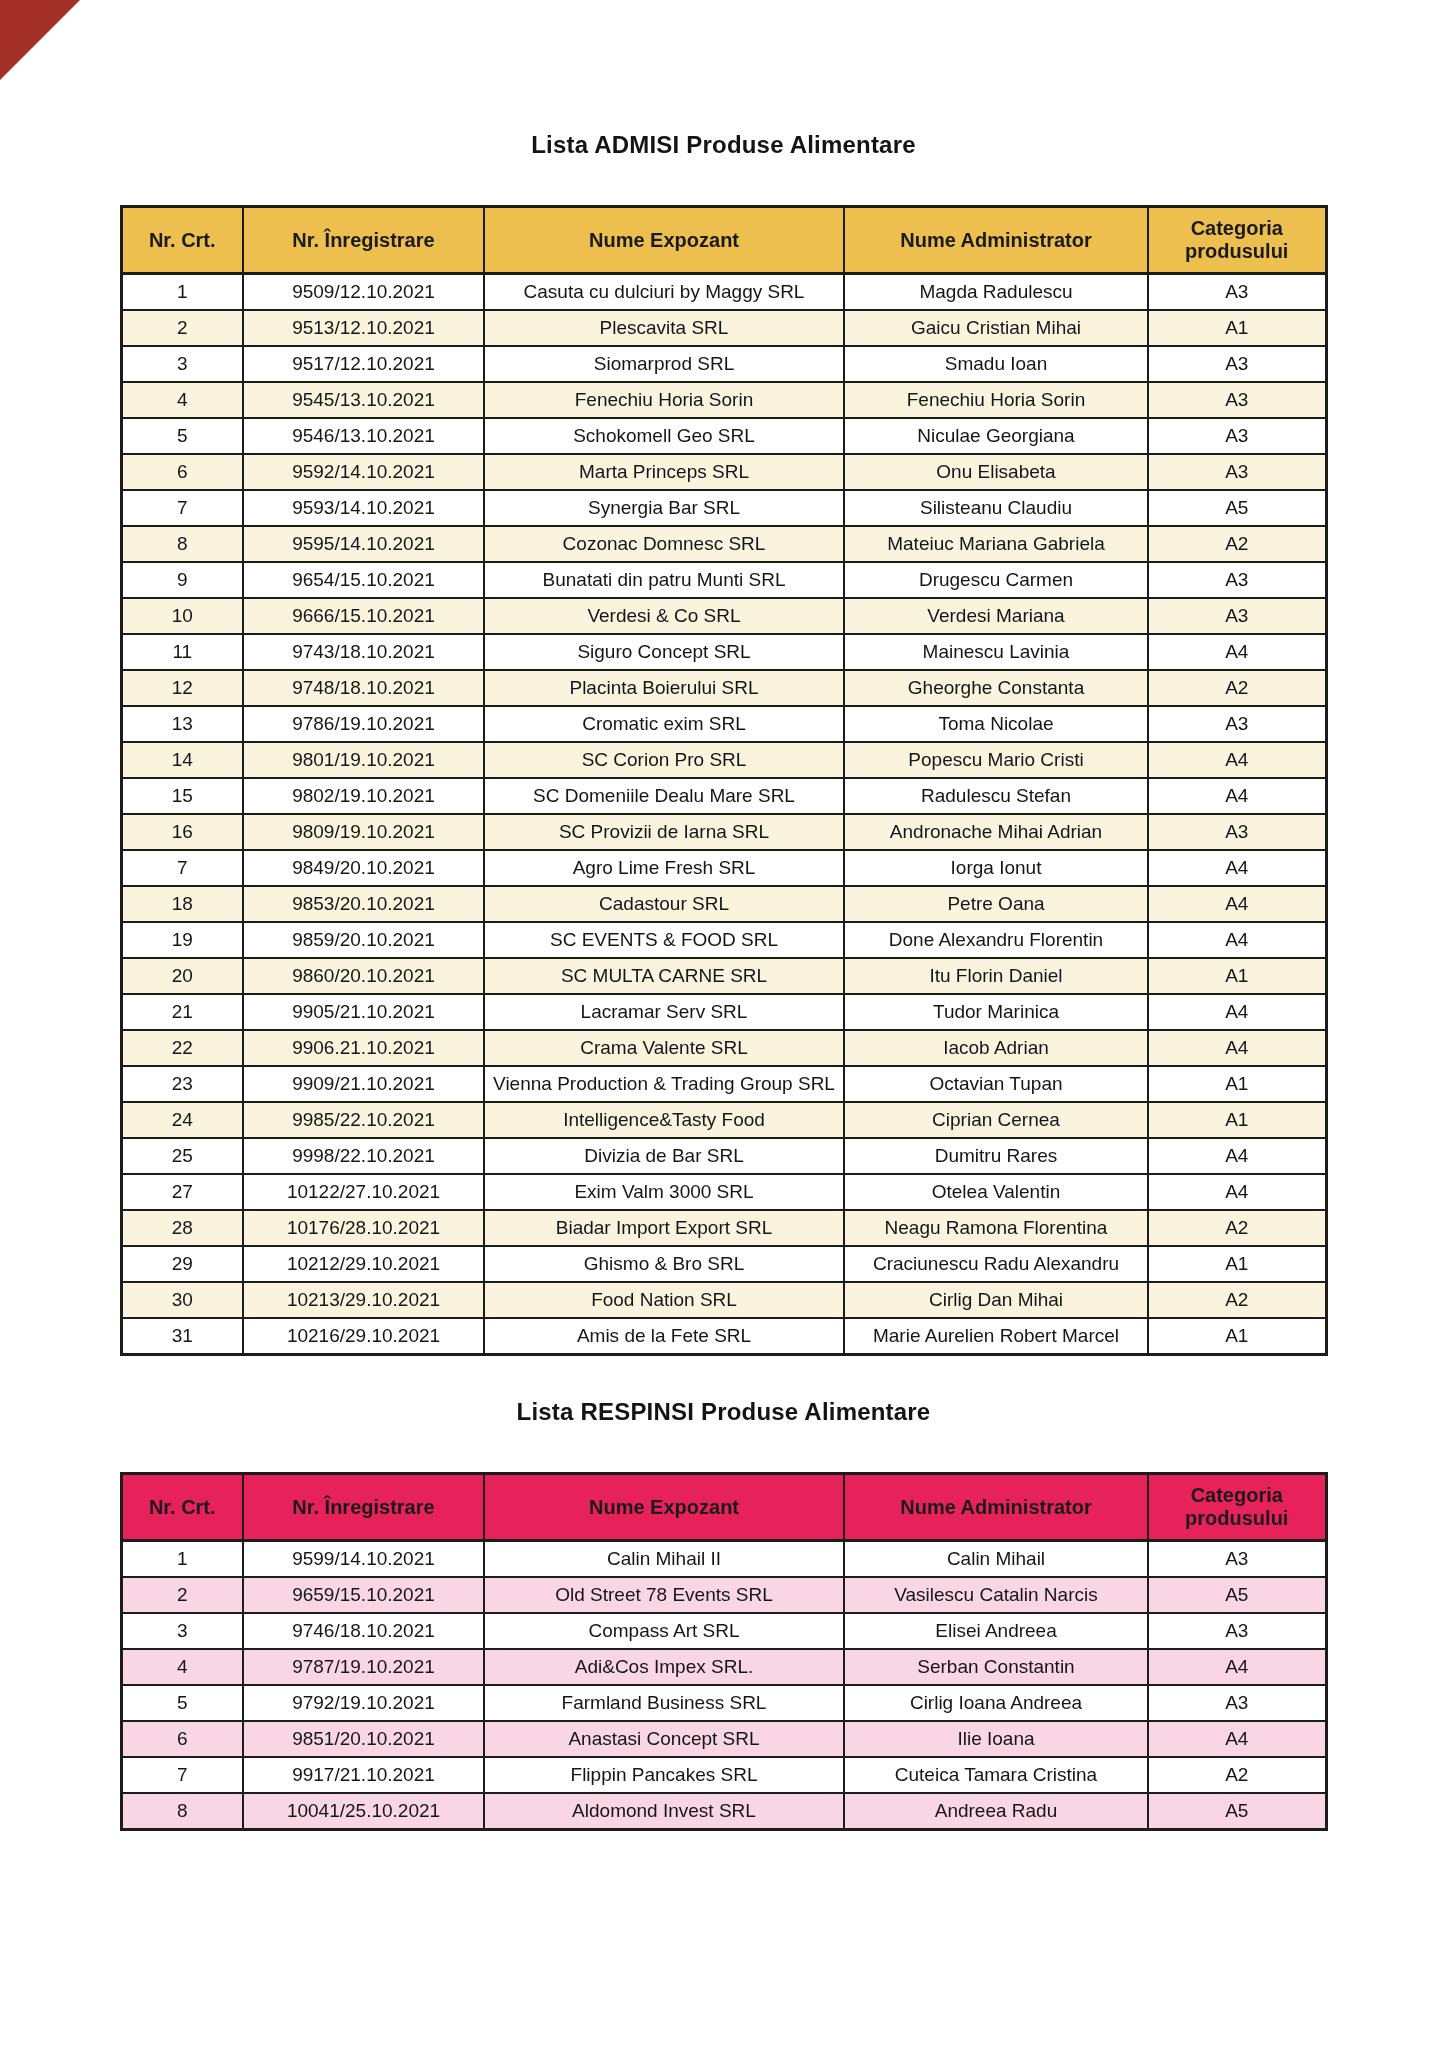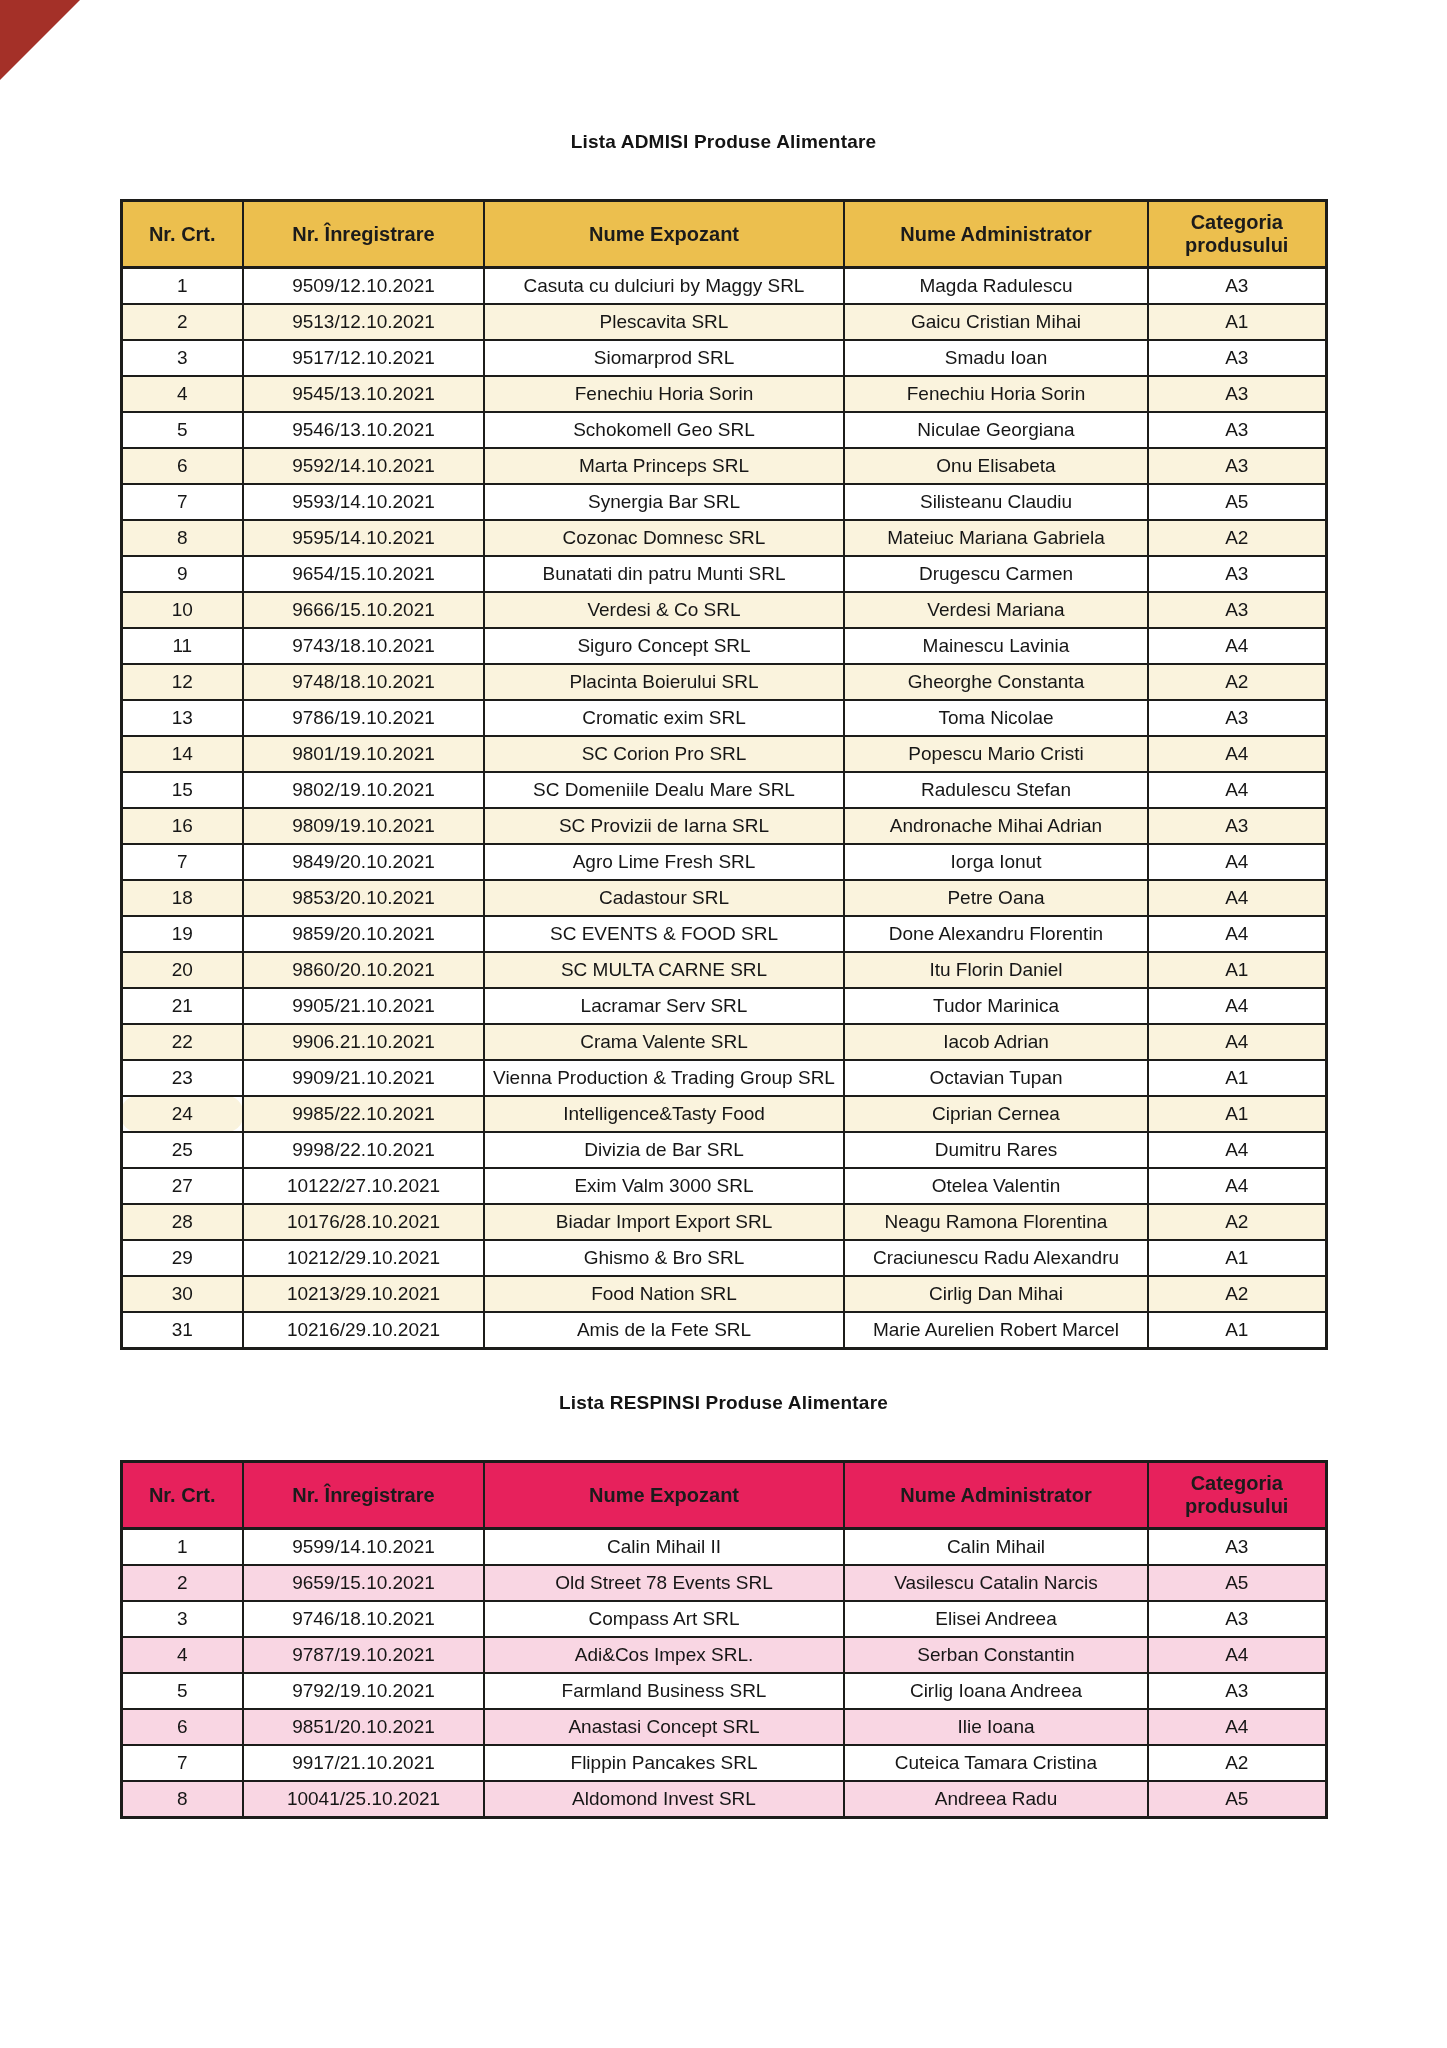--- a/index.html
+++ b/index.html
@@ -19,21 +19,21 @@
     position: absolute;
     top: 0;
     left: 0;
     width: 80px;
     height: 80px;
     clip-path: polygon(0 0, 100% 0, 0 100%);
   }
   h1.doc-title {
     margin: 0;
     text-align: center;
-    font-size: 19px;
+    font-size: 24px;
     font-weight: bold;
     color: #141414;
     letter-spacing: 0.2px;
   }
   .title-admisi   { padding-top: 131px; }
   .title-respinsi { padding-top: 42px; }
   section.tbl-wrap { margin: 0; }
   table.doc-table {
     width: 1205px;
     margin: 46px auto 0 auto;
@@ -250,21 +250,21 @@
           <td style="background: rgb(250, 243, 221);">A4</td>
         </tr>
         <tr>
           <td>23</td>
           <td>9909/21.10.2021</td>
           <td>Vienna Production &amp; Trading Group SRL</td>
           <td>Octavian Tupan</td>
           <td>A1</td>
         </tr>
         <tr>
-          <td style="background: rgb(250, 243, 221); border-radius: 16px;">24</td>
+          <td style="background: rgb(250, 243, 221);">24</td>
           <td style="background: rgb(250, 243, 221);">9985/22.10.2021</td>
           <td style="background: rgb(250, 243, 221);">Intelligence&amp;Tasty Food</td>
           <td style="background: rgb(250, 243, 221);">Ciprian Cernea</td>
           <td style="background: rgb(250, 243, 221);">A1</td>
         </tr>
         <tr>
           <td>25</td>
           <td>9998/22.10.2021</td>
           <td>Divizia de Bar SRL</td>
           <td>Dumitru Rares</td>

